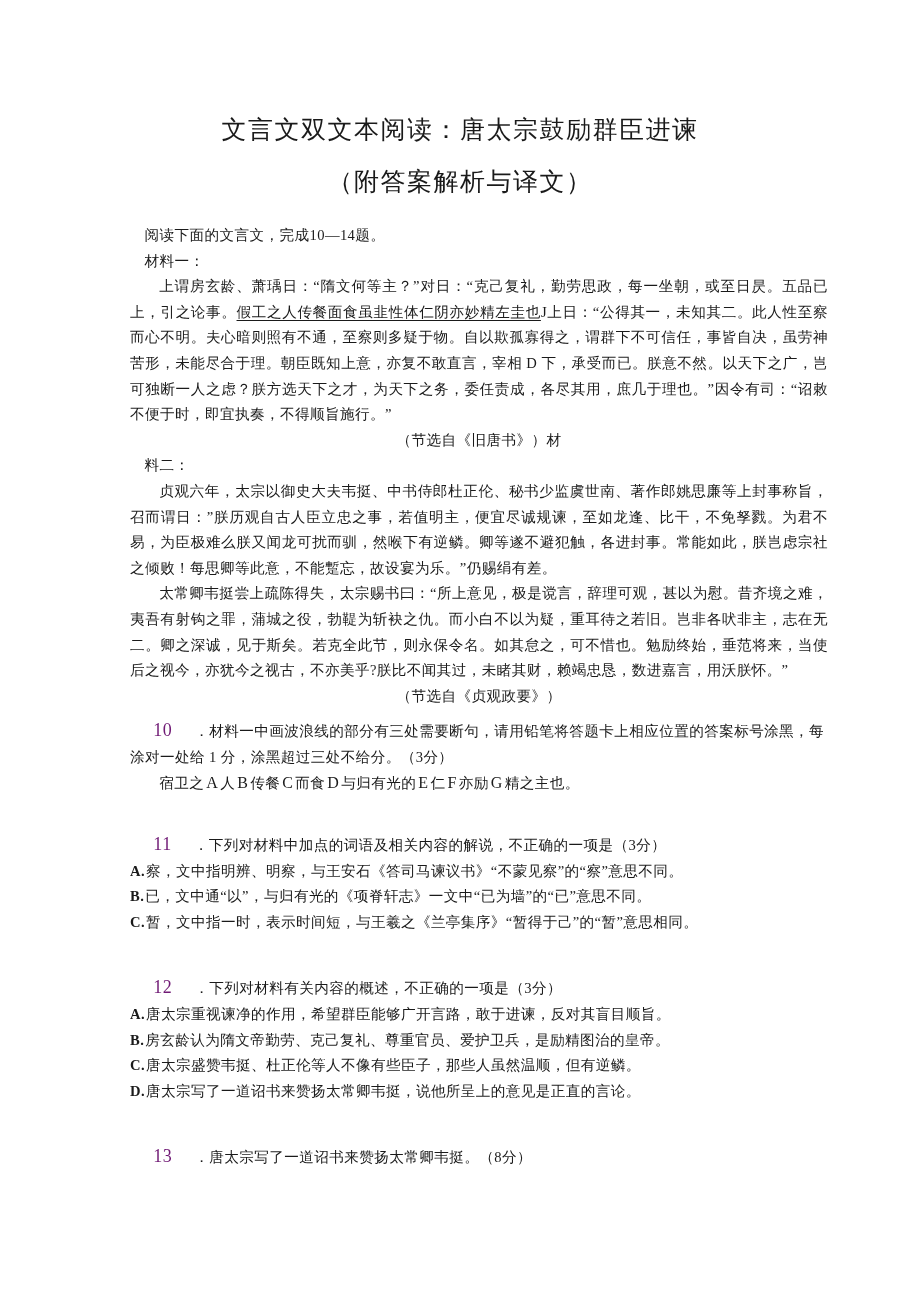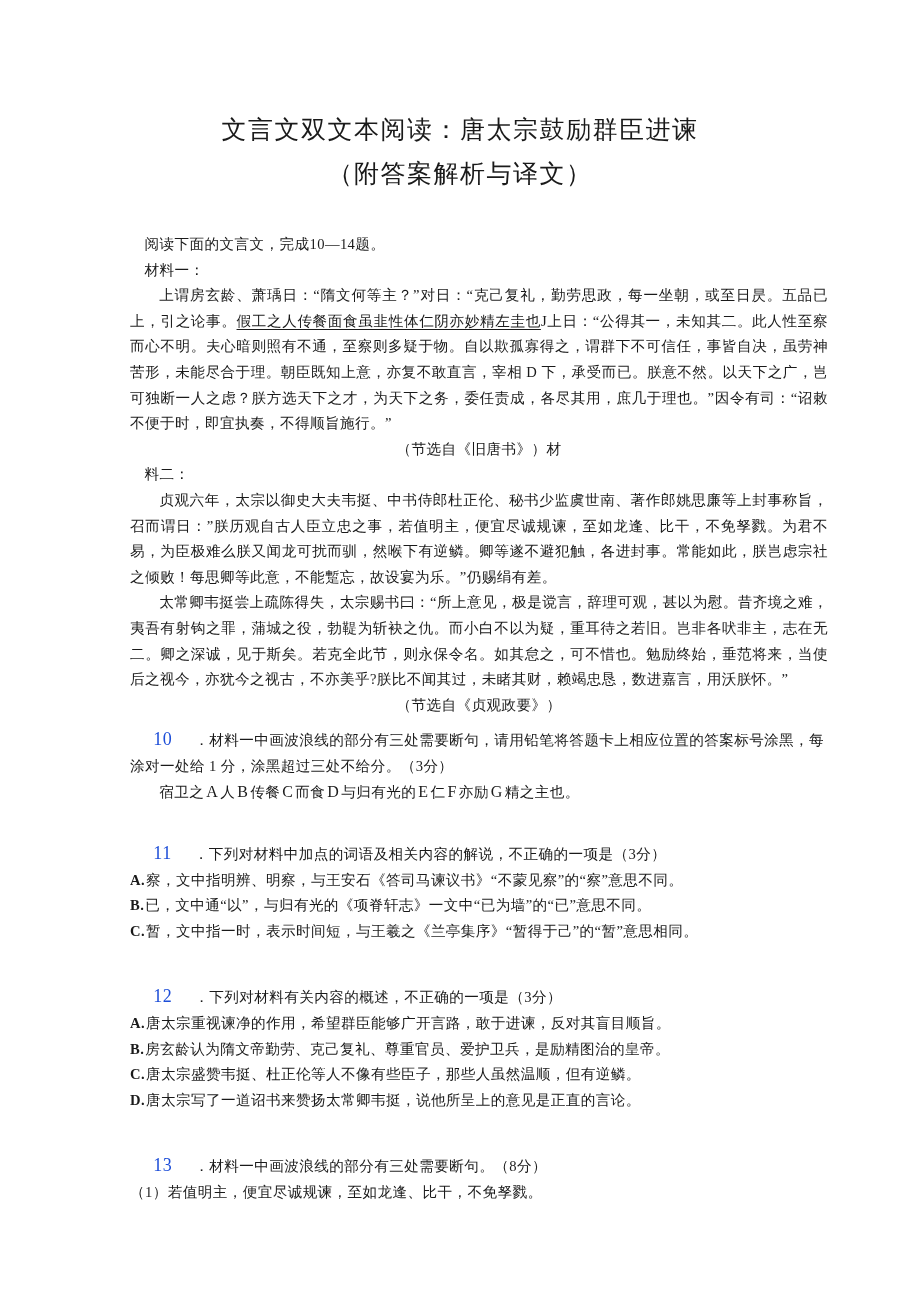--- a/index.html
+++ b/index.html
@@ -33,26 +33,26 @@
     letter-spacing: 1.5px;
     line-height: 44px;
     font-weight: 400;
     margin: 0;
   }
   .doc-subtitle {
     font-size: 25px;
     letter-spacing: 1.5px;
     line-height: 44px;
     font-weight: 400;
-    margin: 0;
+    margin: 8px;
   }
 
   
   .body-area {
-    margin-top: 36px;
+    margin-top: 19px;
     padding-left: 130px;
     padding-right: 92px;
   }
 
   .p {
     font-size: 14.6px;
     line-height: 25.6px;
     margin: 0;
     text-align: justify;
     text-justify: inter-ideograph;
@@ -87,21 +87,21 @@
     margin-top: 18px;
   }
   .q-head {
     font-size: 14.6px;
     line-height: 25.6px;
     margin: 0;
     text-indent: 1.6em;
     letter-spacing: 0.4px;
   }
   .q-num {
-    color: #1d4ed8;
+    color: #701a75;
     font-size: 18px;
     letter-spacing: 0.5px;
     padding-right: 22px;
   }
   .opt {
     font-size: 14.6px;
     line-height: 25.6px;
     margin: 0;
     letter-spacing: 0.4px;
   }
@@ -182,18 +182,17 @@
       <p class="q-head"><span class="q-num">12</span><span>．下列对材料有关内容的概述，不正确的一项是（3分）</span></p>
       <p class="opt"><span class="opt-letter">A.</span><span>唐太宗重视谏净的作用，希望群臣能够广开言路，敢于进谏，反对其盲目顺旨。</span></p>
       <p class="opt"><span class="opt-letter">B.</span><span>房玄龄认为隋文帝勤劳、克己复礼、尊重官员、爱护卫兵，是励精图治的皇帝。</span></p>
       <p class="opt"><span class="opt-letter">C.</span><span>唐太宗盛赞韦挺、杜正伦等人不像有些臣子，那些人虽然温顺，但有逆鳞。</span></p>
       <p class="opt"><span class="opt-letter">D.</span><span>唐太宗写了一道诏书来赞扬太常卿韦挺，说他所呈上的意见是正直的言论。</span></p>
     </div>
 
     <div class="gap-lg"></div>
 
     <div class="q-block">
-      <p class="q-head"><span class="q-num">13</span><span>．材料一中画波浪线的部分有三处需要断句。（8分）</span></p>
-      <p class="sub-q"><span>（1）</span><span>若值明主，便宜尽诚规谏，至如龙逢、比干，不免孥戮。</span></p>
+      <p class="q-head"><span class="q-num">13</span><span>．唐太宗写了一道诏书来赞扬太常卿韦挺。（8分）</span></p>
     </div>
 
   </div>
 </div>
 
 </body></html>

